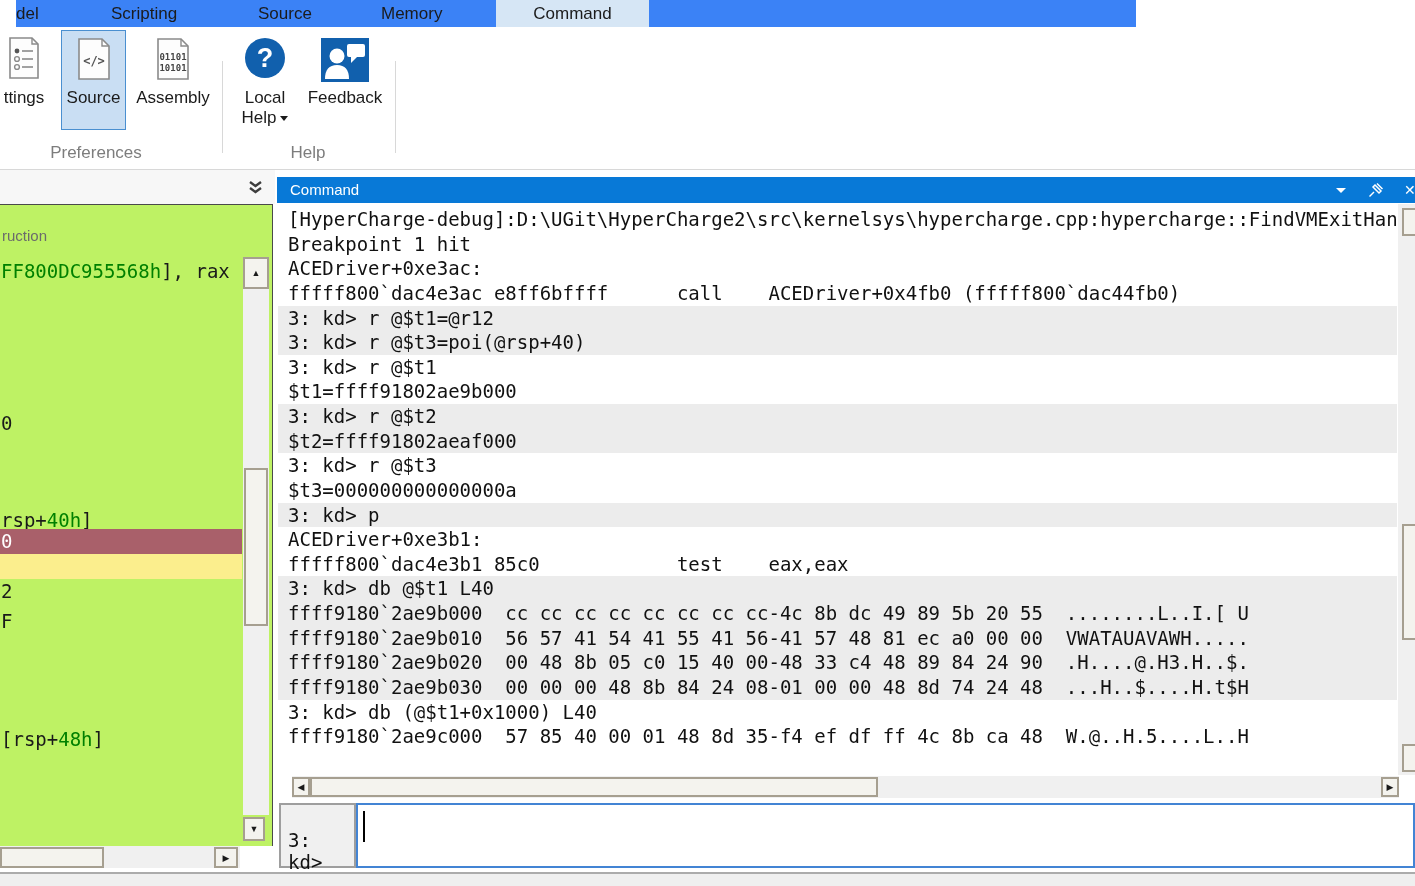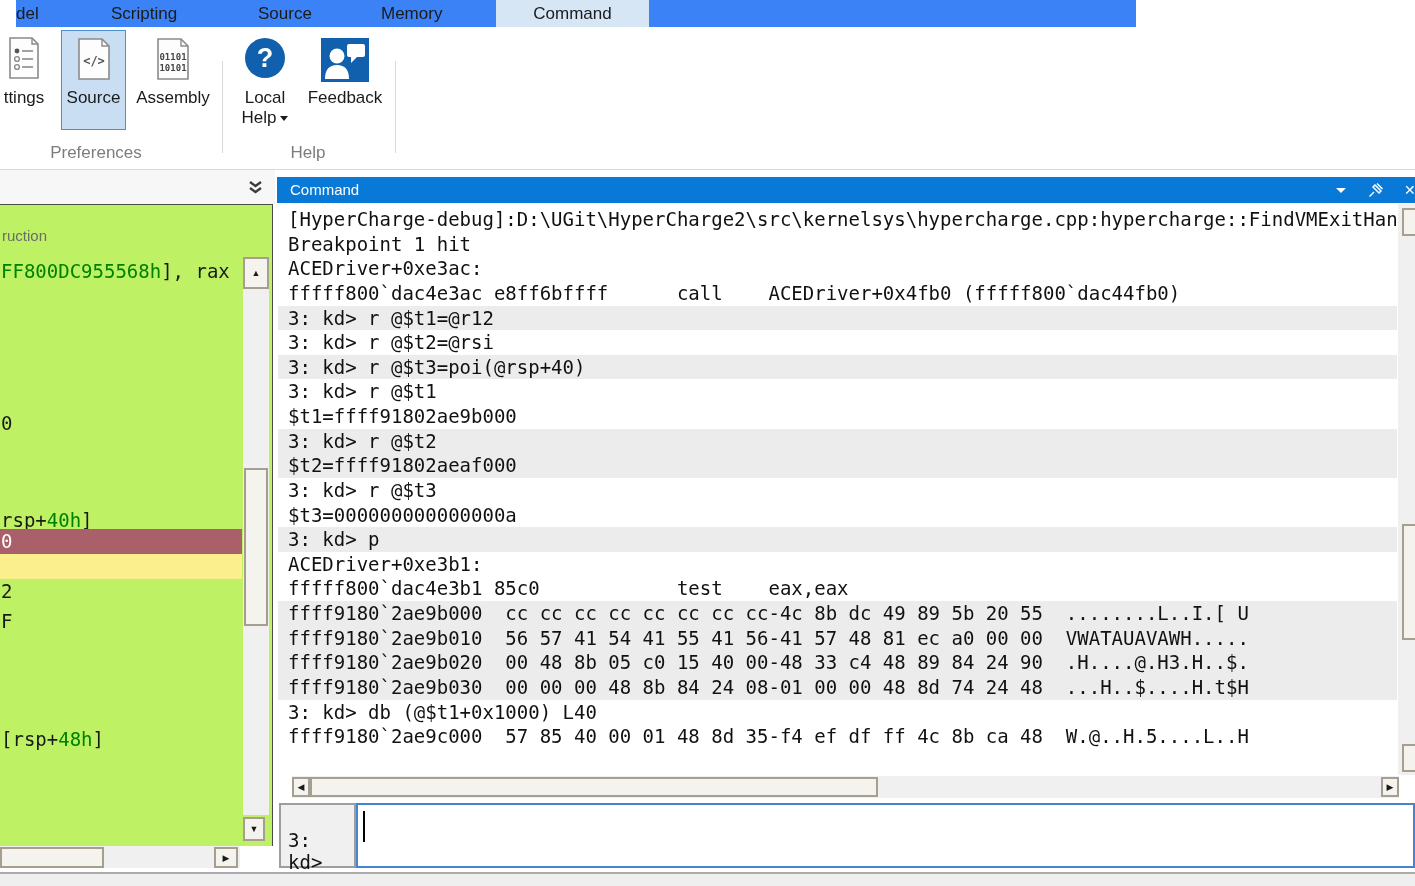--- a/index.html
+++ b/index.html
@@ -241,31 +241,31 @@
   </span>
   <span class="tb-ic" id="cmd-close">✕</span>
 </div>
 
 <div id="cmd-output" class="abs">
     <div class="cmd-line">[HyperCharge-debug]:D:\UGit\HyperCharge2\src\kernelsys\hypercharge.cpp:hypercharge::FindVMExitHan</div>
     <div class="cmd-line">Breakpoint 1 hit</div>
     <div class="cmd-line">ACEDriver+0xe3ac:</div>
     <div class="cmd-line">fffff800`dac4e3ac e8ff6bffff      call    ACEDriver+0x4fb0 (fffff800`dac44fb0)</div>
     <div class="cmd-line shaded">3: kd&gt; r @$t1=@r12</div>
-    <div class="cmd-line">3: kd&gt; r @$t2=@rsi</div>
     <div class="cmd-line shaded">3: kd&gt; r @$t3=poi(@rsp+40)</div>
     <div class="cmd-line">3: kd&gt; r @$t1</div>
     <div class="cmd-line">$t1=ffff91802ae9b000</div>
     <div class="cmd-line shaded">3: kd&gt; r @$t2</div>
     <div class="cmd-line shaded">$t2=ffff91802aeaf000</div>
     <div class="cmd-line">3: kd&gt; r @$t3</div>
     <div class="cmd-line">$t3=000000000000000a</div>
     <div class="cmd-line shaded">3: kd&gt; p</div>
     <div class="cmd-line">ACEDriver+0xe3b1:</div>
     <div class="cmd-line">fffff800`dac4e3b1 85c0            test    eax,eax</div>
+    <div class="cmd-line shaded">3: kd&gt; db @$t1 L40</div>
     <div class="cmd-line shaded">ffff9180`2ae9b000  cc cc cc cc cc cc cc cc-4c 8b dc 49 89 5b 20 55  ........L..I.[ U</div>
     <div class="cmd-line shaded">ffff9180`2ae9b010  56 57 41 54 41 55 41 56-41 57 48 81 ec a0 00 00  VWATAUAVAWH.....</div>
     <div class="cmd-line shaded">ffff9180`2ae9b020  00 48 8b 05 c0 15 40 00-48 33 c4 48 89 84 24 90  .H....@.H3.H..$.</div>
     <div class="cmd-line shaded">ffff9180`2ae9b030  00 00 00 48 8b 84 24 08-01 00 00 48 8d 74 24 48  ...H..$....H.t$H</div>
     <div class="cmd-line">3: kd&gt; db (@$t1+0x1000) L40</div>
     <div class="cmd-line">ffff9180`2ae9c000  57 85 40 00 01 48 8d 35-f4 ef df ff 4c 8b ca 48  W.@..H.5....L..H</div>
   </div>
 
 <div id="ch-track" class="abs sb-track"></div>
 <div id="ch-left" class="abs sb-btn">

